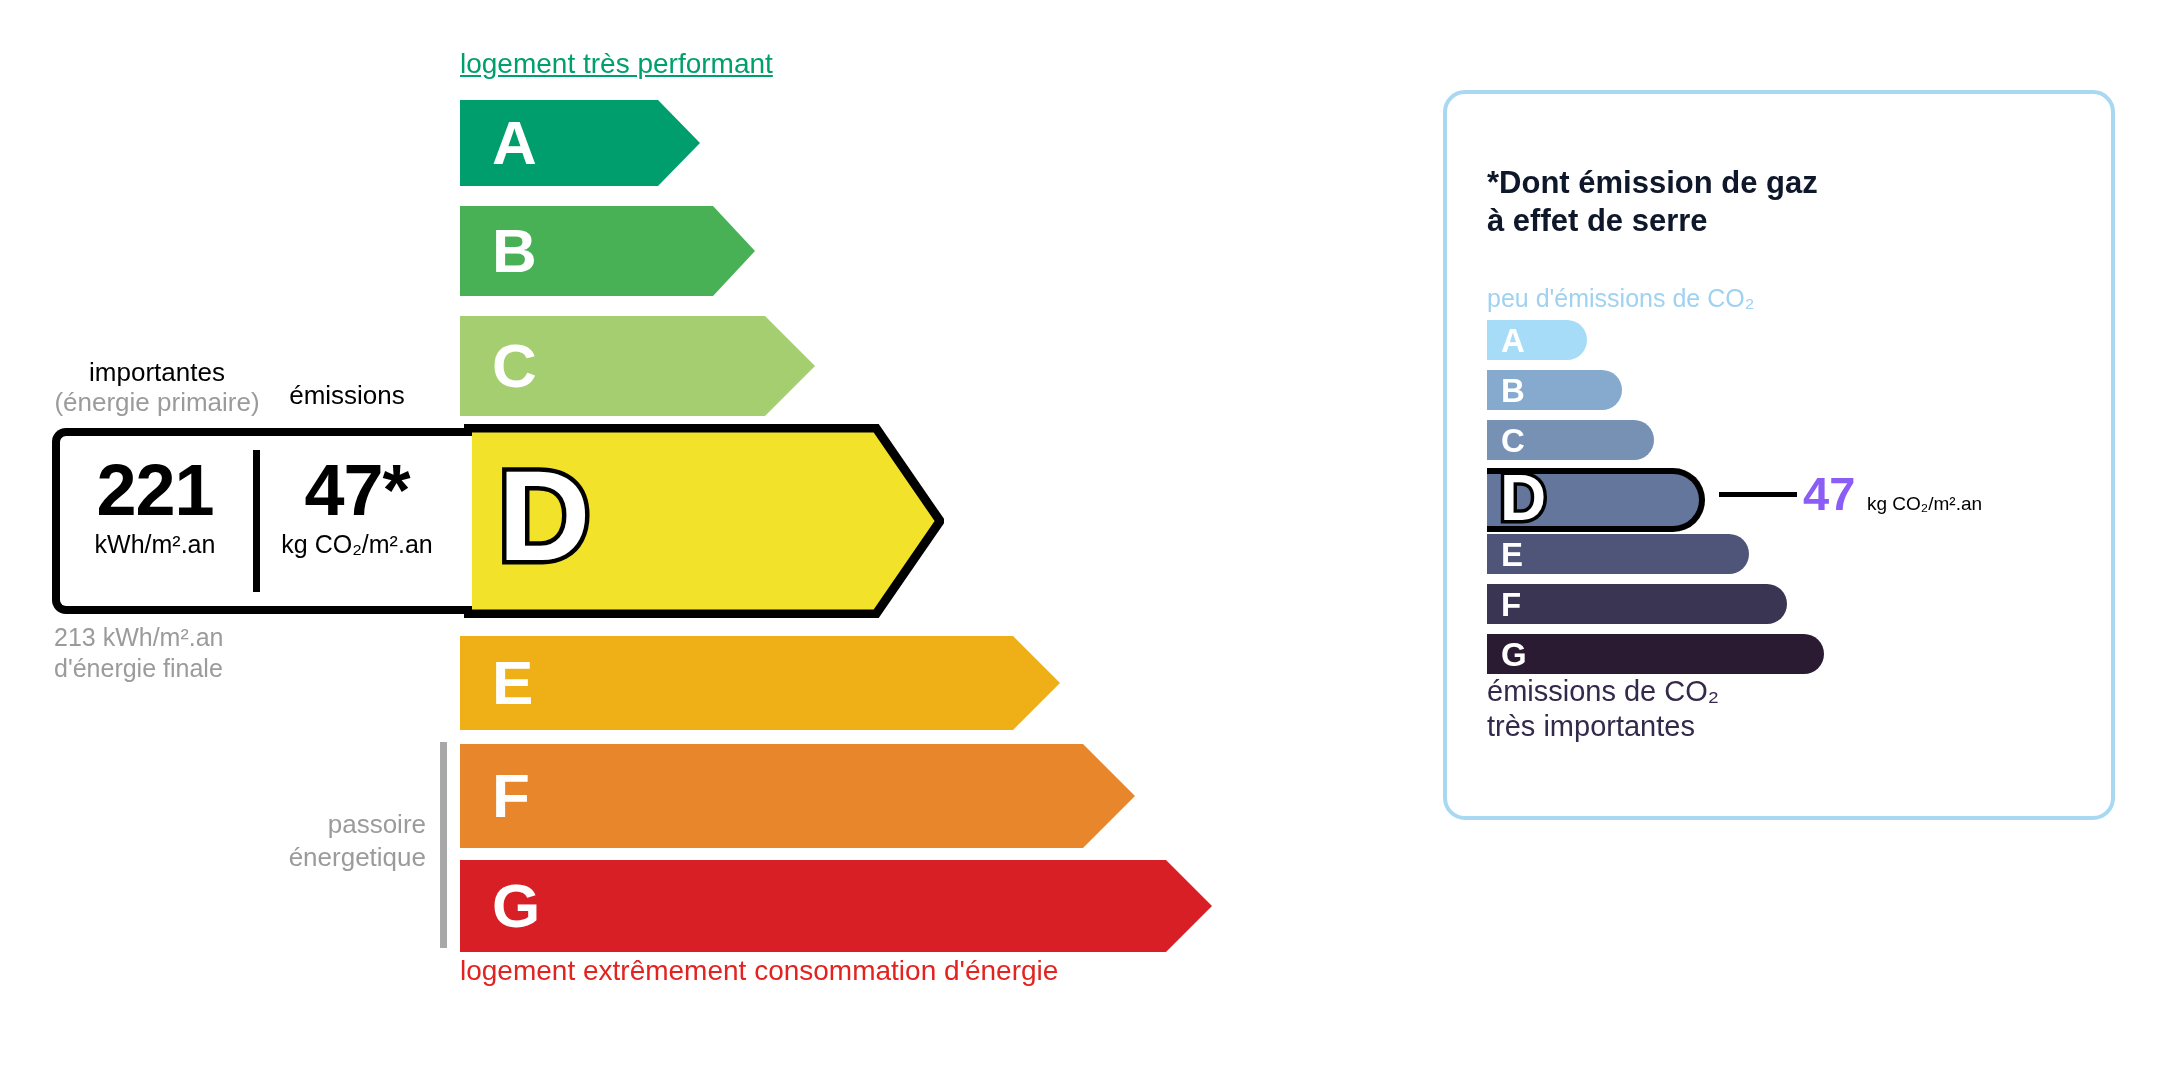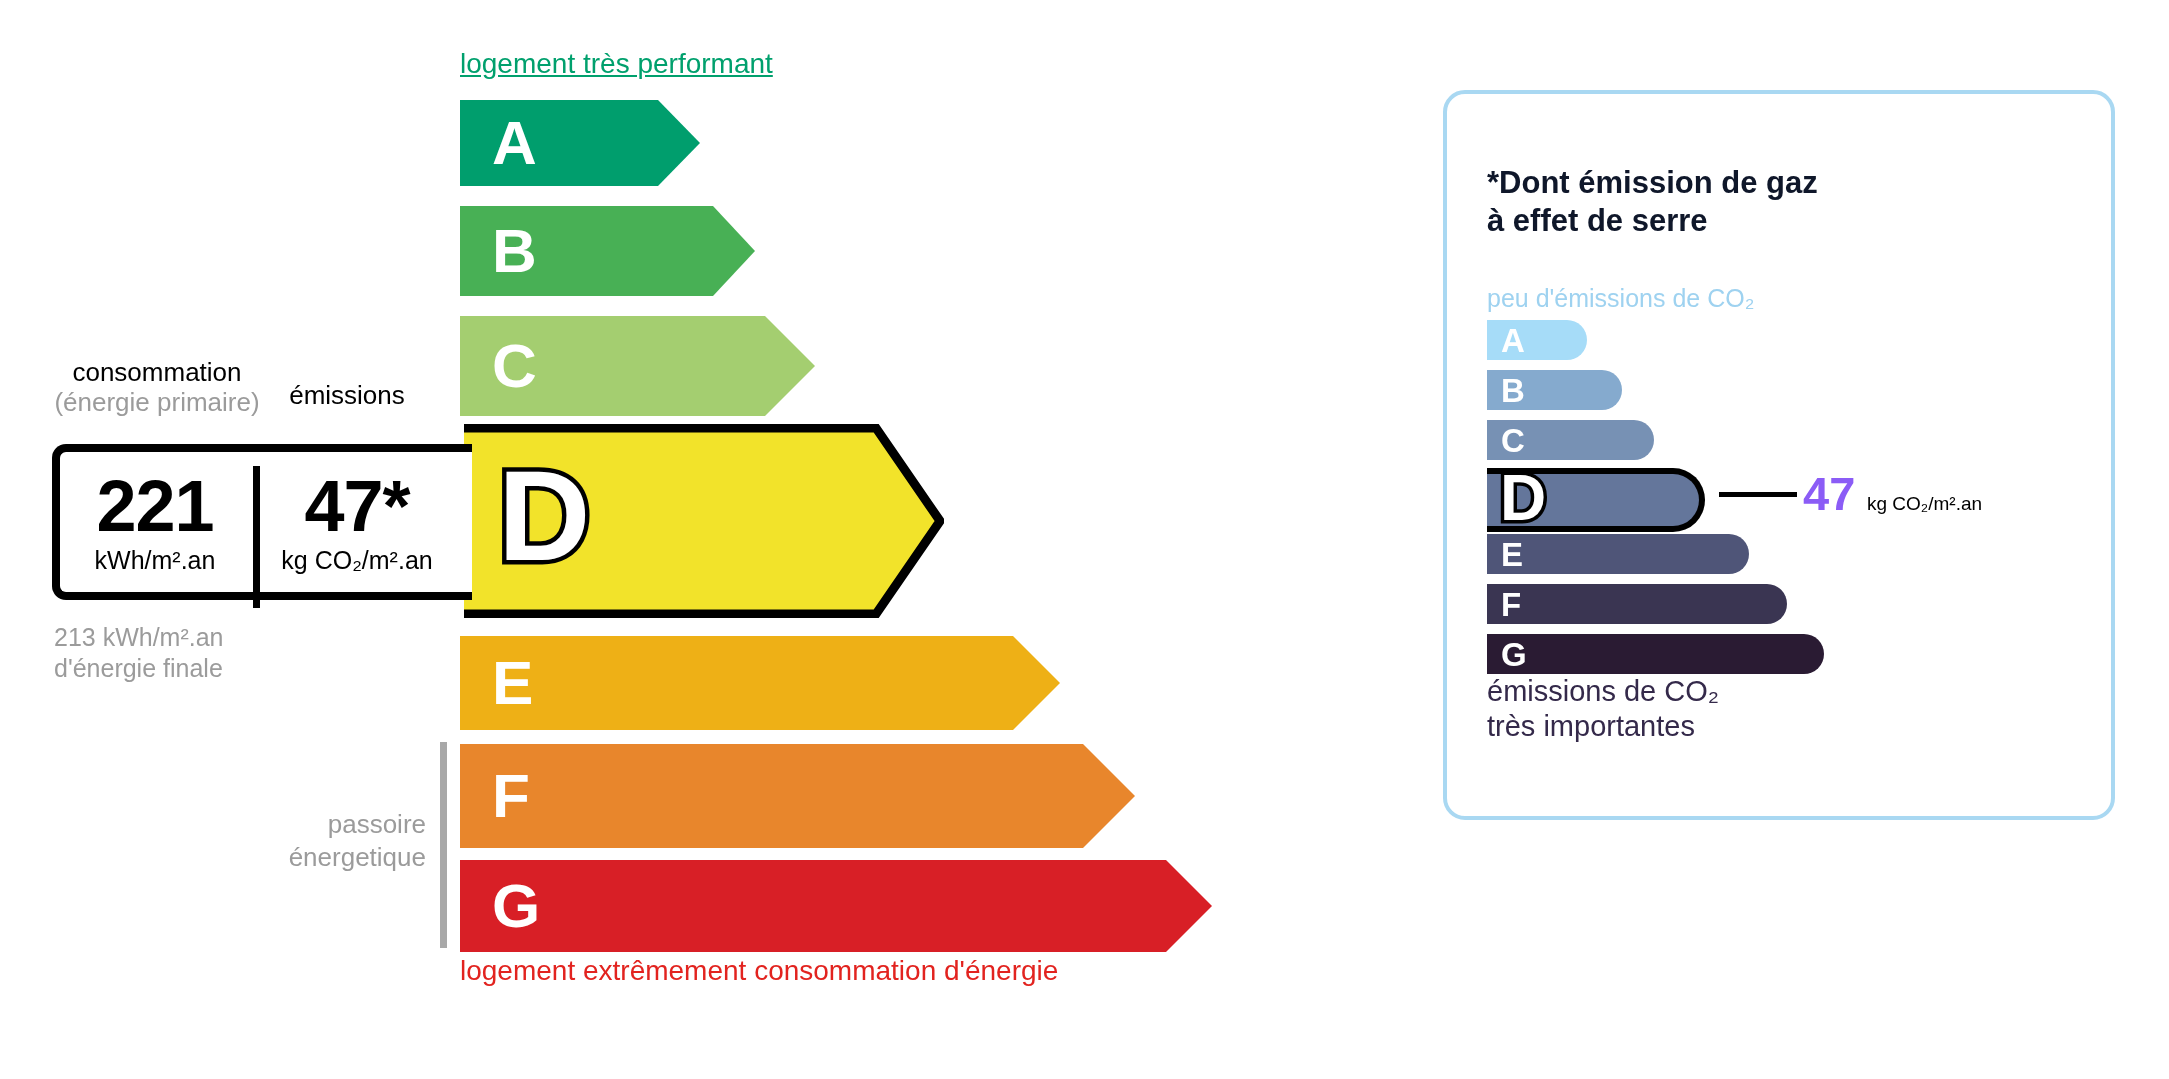--- a/index.html
+++ b/index.html
@@ -28,21 +28,21 @@
   .band svg{display:block;}
   .band .letter{
     position:absolute;left:32px;top:50%;transform:translateY(-50%);
     font-size:62px;font-weight:bold;color:#ffffff;line-height:1;
     pointer-events:none;
   }
   .band.tall .letter{font-size:86px;}
 
   
   #value-box{
-    position:absolute;left:52px;top:444px;width:420px;height:156px;
+    position:absolute;left:52px;top:428px;width:420px;height:186px;
   }
   #value-box .frame{
     position:absolute;left:0;top:0;width:100%;height:100%;
     border:8px solid #000;border-right:none;
     border-radius:14px 0 0 14px;background:#fff;
     box-sizing:border-box;
   }
   #value-box .divider{
     position:absolute;left:201px;top:22px;width:7px;height:142px;background:#000;
   }
@@ -175,21 +175,21 @@
       <span class="letter">G</span>
     </div>
 
     <div id="passoire-marker"></div>
     <div id="passoire-label">
       <div>passoire</div>
       <div>énergetique</div>
     </div>
 
     <div class="lbl-consumption">
-      <div>consommation</div>
+      <div>importantes</div>
       <div class="sub">(énergie primaire)</div>
     </div>
     <div class="lbl-emissions">émissions</div>
 
     <div id="value-box">
       <div class="frame"></div>
       <div class="divider"></div>
       <div class="vcell left">
         <div class="big">221</div>
         <div class="unit">kWh/m².an</div>

